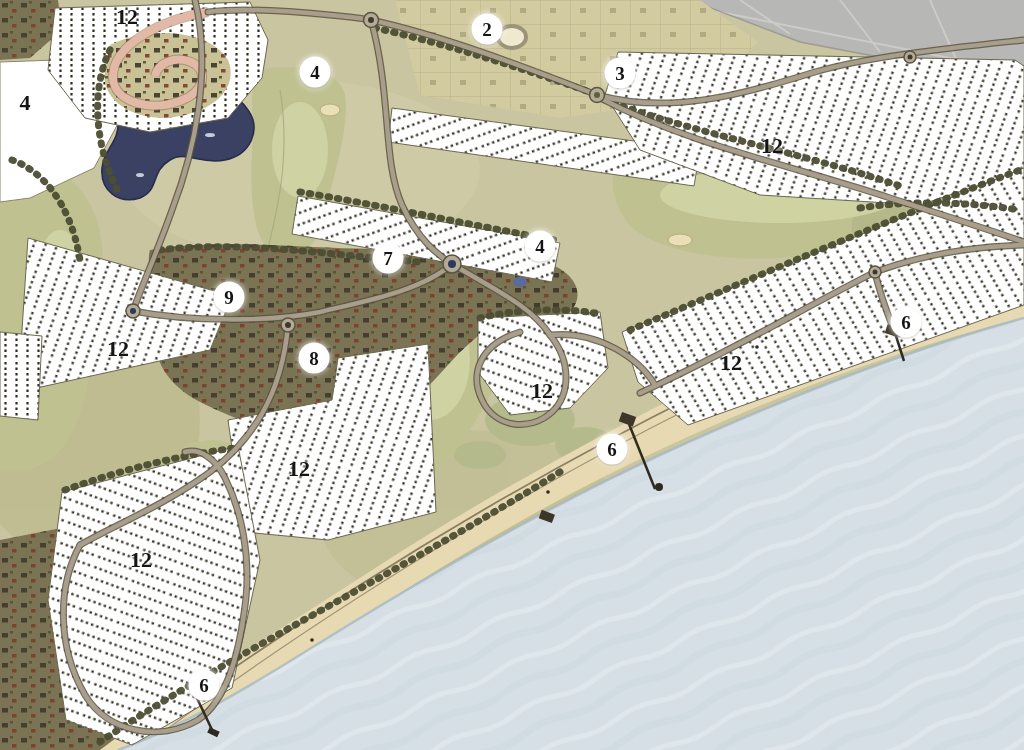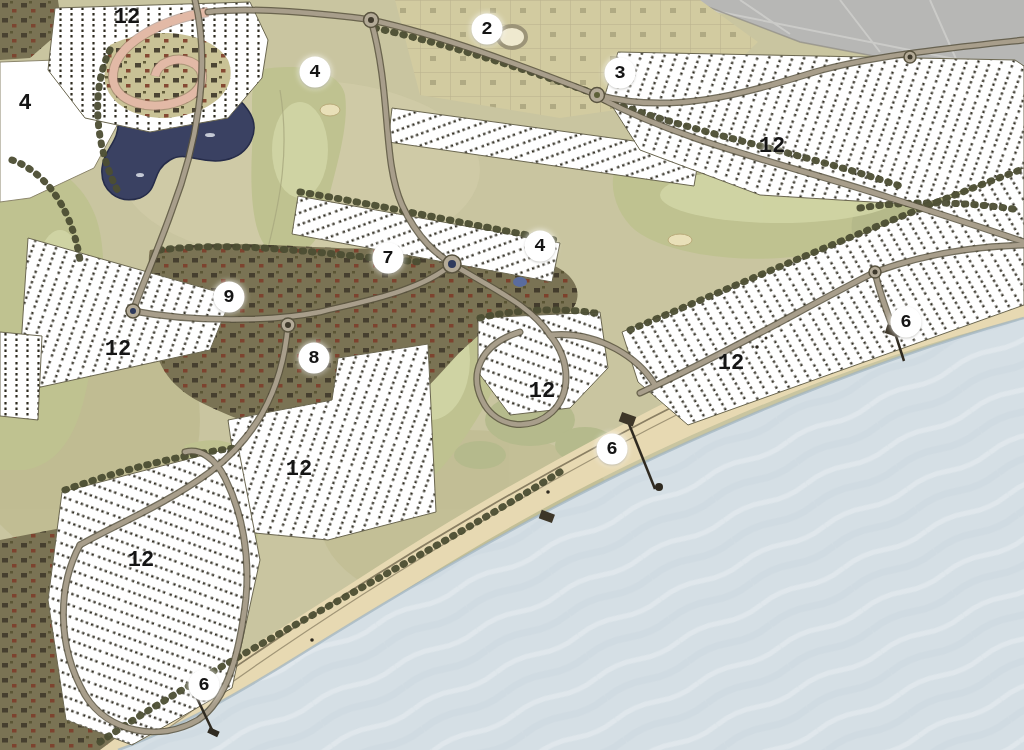--- a/index.html
+++ b/index.html
@@ -1,18 +1,18 @@
 <!DOCTYPE html>
 <html style="--land: #c9c5a0; --land_light: #d6d0ab; --fairway: #bfc290; --fairway_light: #d0d4a4; --bunker: #e9e0b8; --tree_dark: #4c4e33; --village: #7a7354; --building_dark: #3d3628; --building_red: #7d3b28; --district: #d2cba0; --road: #a89e8b; --road_casing: #5a5440; --loop_road: #e2b9a6; --lake: #3a4162; --sand: #e7d9b2; --sand_edge: #8a7f63; --water: #d5dfe5; --water_texture: #c3d0d9; --aerial: #b7b7b5; --lots_white: #ffffff; --lots_tick: #2e2b20; --marker_bg: #ffffff; --marker_text: #151515;"><head>
 <meta charset="utf-8">
 <style>
   html,body{margin:0;padding:0;background:#222;}
   #stage{
     position:relative;width:1024px;height:750px;overflow:hidden;
-    font-family:Liberation Mono, monospace;
+    font-family:Liberation Serif, serif;
     background:var(--land,#c9c5a0);
   }
   #map-art{position:absolute;left:0;top:0;width:1024px;height:750px;display:block;}
   #markers-layer{position:absolute;left:0;top:0;width:1024px;height:750px;pointer-events:none;}
   .marker{position:absolute;transform:translate(-50%,-50%);color:var(--marker_text,#151515);
     font-weight:700;text-align:center;white-space:nowrap;}
   .marker.circle{
     width:31px;height:31px;border-radius:50%;
     background:var(--marker_bg,#fff);
     box-shadow:0 0 6px rgba(255,255,255,.9), 0 1px 2px rgba(40,40,30,.35);

